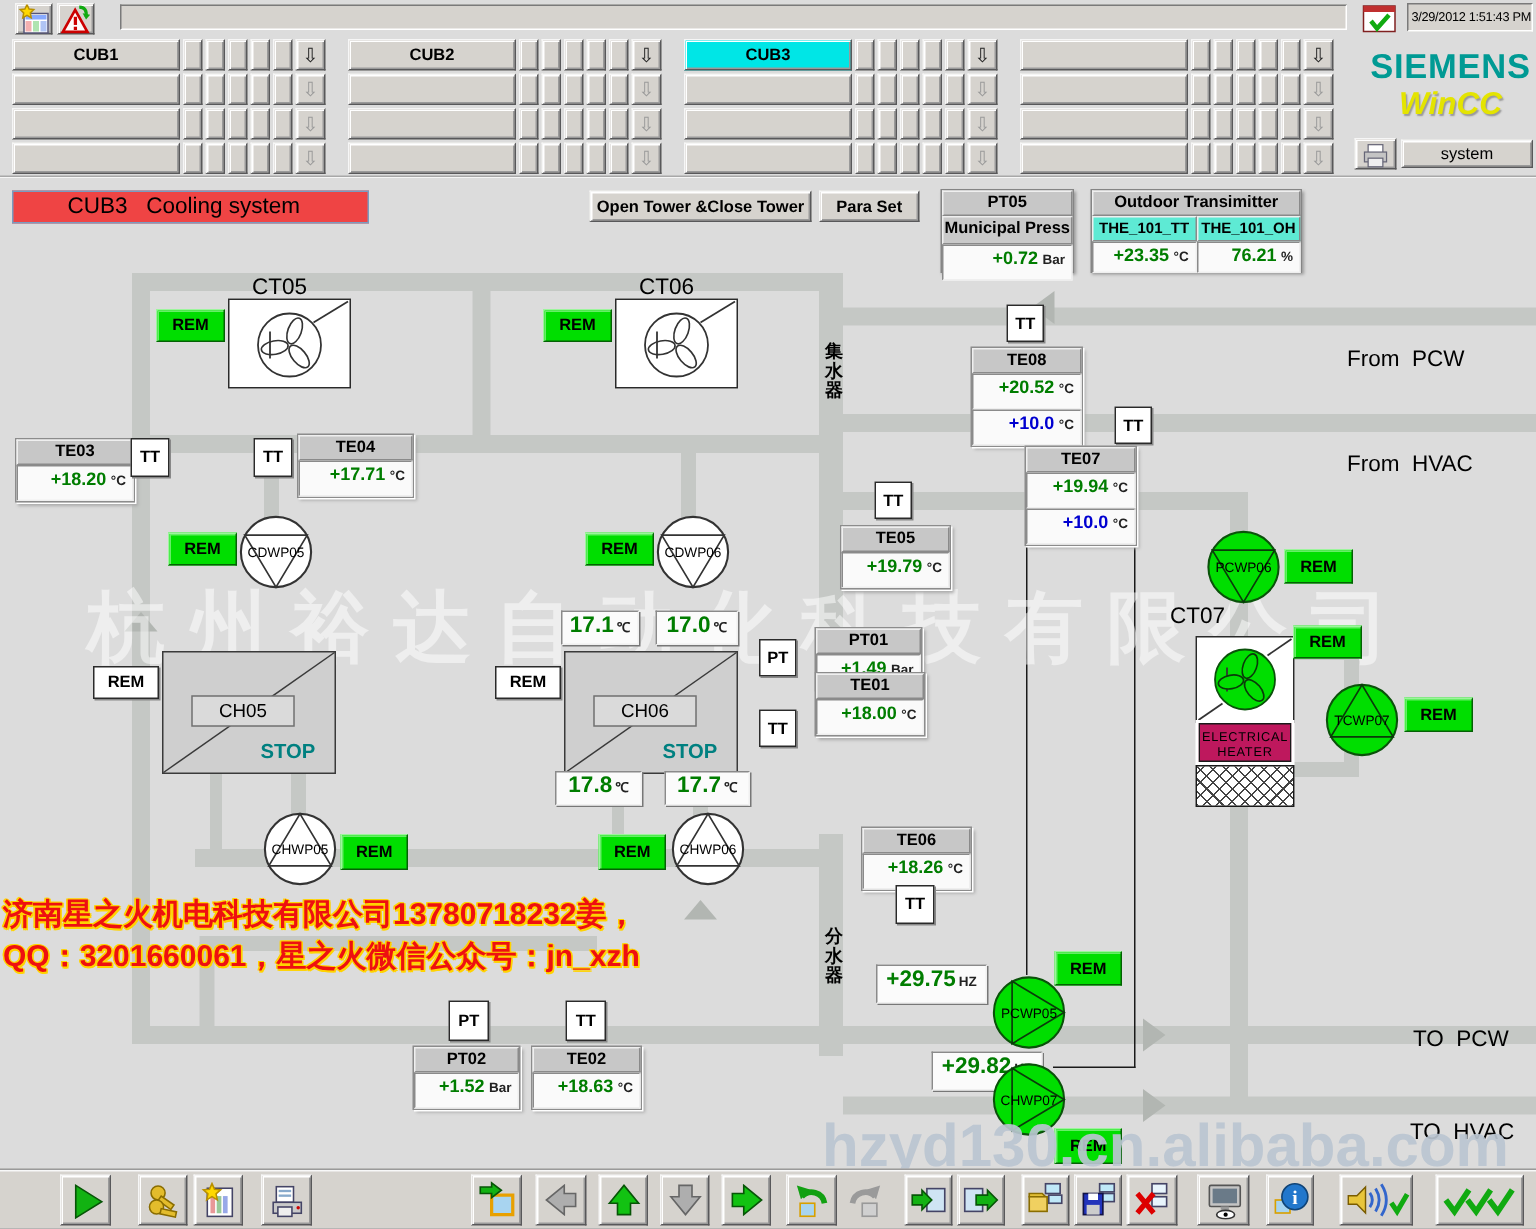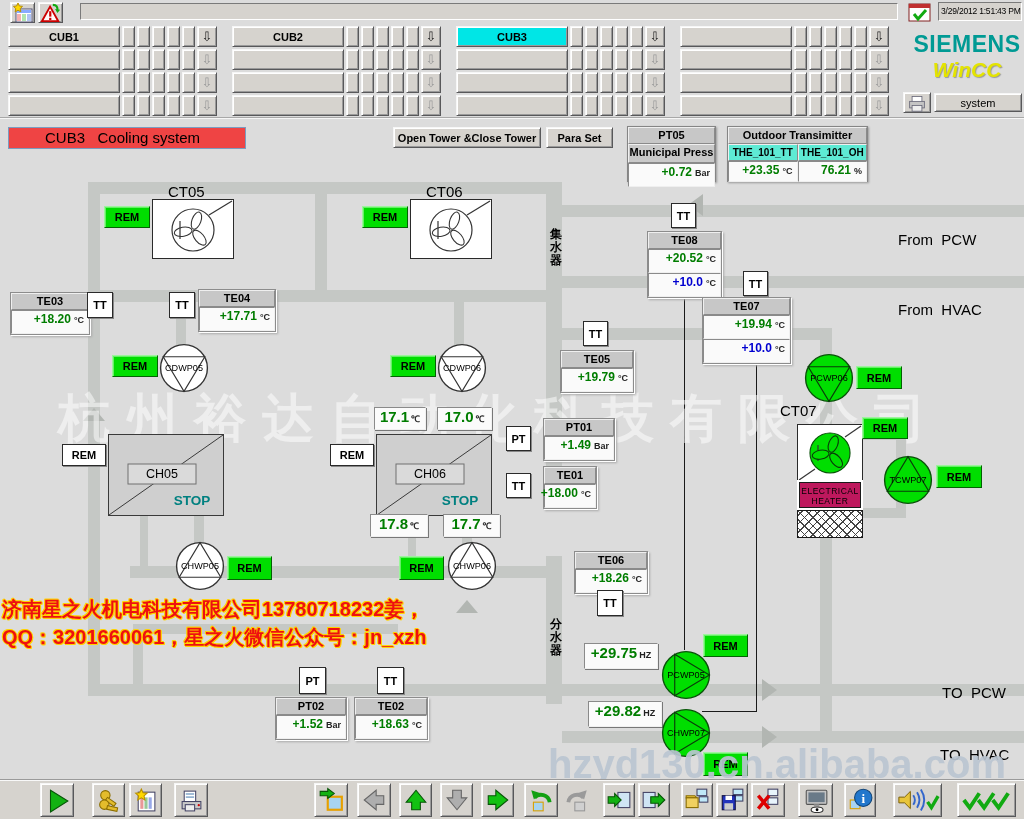--- a/index.html
+++ b/index.html
@@ -461,21 +461,21 @@
 
   <div class="ab tag" style="left:506px;top:426px;width:25px;height:25px">PT</div>
   <div class="ab tag" style="left:506px;top:473px;width:25px;height:25px">TT</div>
   <div class="ab sensor" style="left:543px;top:418px;width:72px">
     <div class="shd">PT01</div>
     <div class="sval">
         <span class="v">+1.49</span>
         <span class="u">Bar</span>
       </div>
   </div>
-  <div class="ab sensor" style="left:543px;top:466px;width:54px">
+  <div class="ab sensor" style="left:543px;top:448px;width:74px">
     <div class="shd">TE01</div>
     <div class="sval">
         <span class="v">+18.00</span>
         <span class="u">°C</span>
       </div>
   </div>
 
   <div class="ab tag" style="left:583px;top:321px;width:25px;height:25px">TT</div>
   <div class="ab sensor" style="left:560px;top:350px;width:74px">
     <div class="shd">TE05</div>
@@ -493,21 +493,21 @@
         <span class="u">°C</span>
       </div>
     <div class="sval">
         <span class="v bl">+10.0</span>
         <span class="u">°C</span>
       </div>
   </div>
   <div class="ab flow" style="left:898px;top:231px">From  PCW</div>
 
   <div class="ab tag" style="left:743px;top:271px;width:25px;height:25px">TT</div>
-  <div class="ab sensor" style="left:702px;top:297px;width:89px">
+  <div class="ab sensor" style="left:683px;top:297px;width:75px">
     <div class="shd">TE07</div>
     <div class="sval">
         <span class="v">+19.94</span>
         <span class="u">°C</span>
       </div>
     <div class="sval">
         <span class="v bl">+10.0</span>
         <span class="u">°C</span>
       </div>
   </div>
@@ -585,21 +585,21 @@
   <div class="ab rem remg" style="left:703px;top:634px;width:45px;height:23px">REM</div>
   <div class="ab" style="left:660px;top:649px">
     <svg width="52" height="52" viewBox="0 0 60 60">
         <circle class="pg" cx="30" cy="30" r="27"></circle>
         <polygon class="ptrig" points="6,17 54,17 30,57" transform="rotate(-90 30 30)"></polygon>
         <text class="plab" x="30" y="34">PCWP05</text>
       </svg>
   </div>
   <div class="ab flow" style="left:942px;top:684px">TO  PCW</div>
 
-  <div class="ab chip" style="left:588px;top:701px;width:74px;height:26px">
+  <div class="ab chip" style="left:621px;top:701px;width:74px;height:26px">
       <span class="v">+29.82</span>
       <span class="u">HZ</span>
     </div>
   <div class="ab" style="left:660px;top:707px">
     <svg width="52" height="52" viewBox="0 0 60 60">
         <circle class="pg" cx="30" cy="30" r="27"></circle>
         <polygon class="ptrig" points="6,17 54,17 30,57" transform="rotate(-90 30 30)"></polygon>
         <text class="plab" x="30" y="34">CHWP07</text>
       </svg>
   </div>

